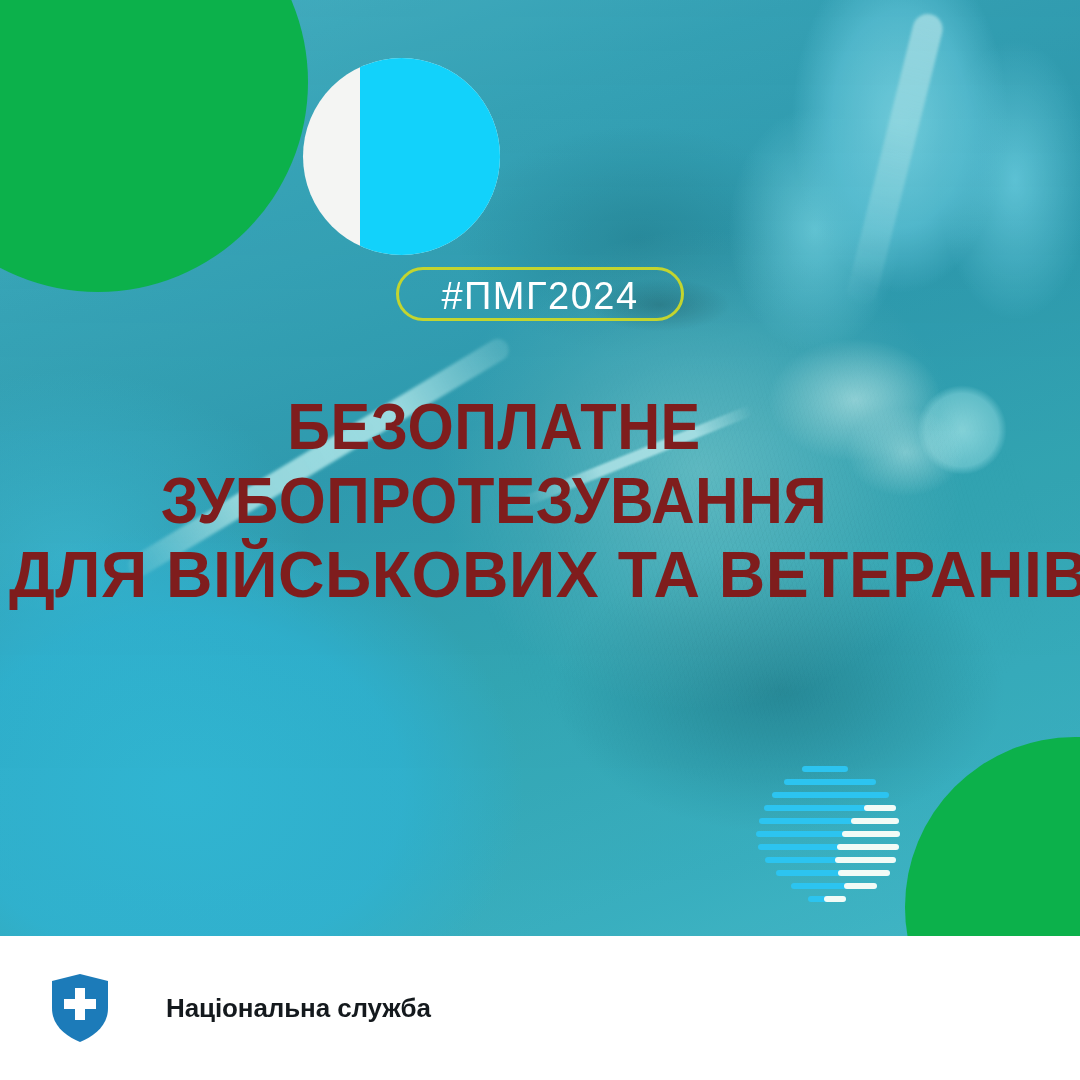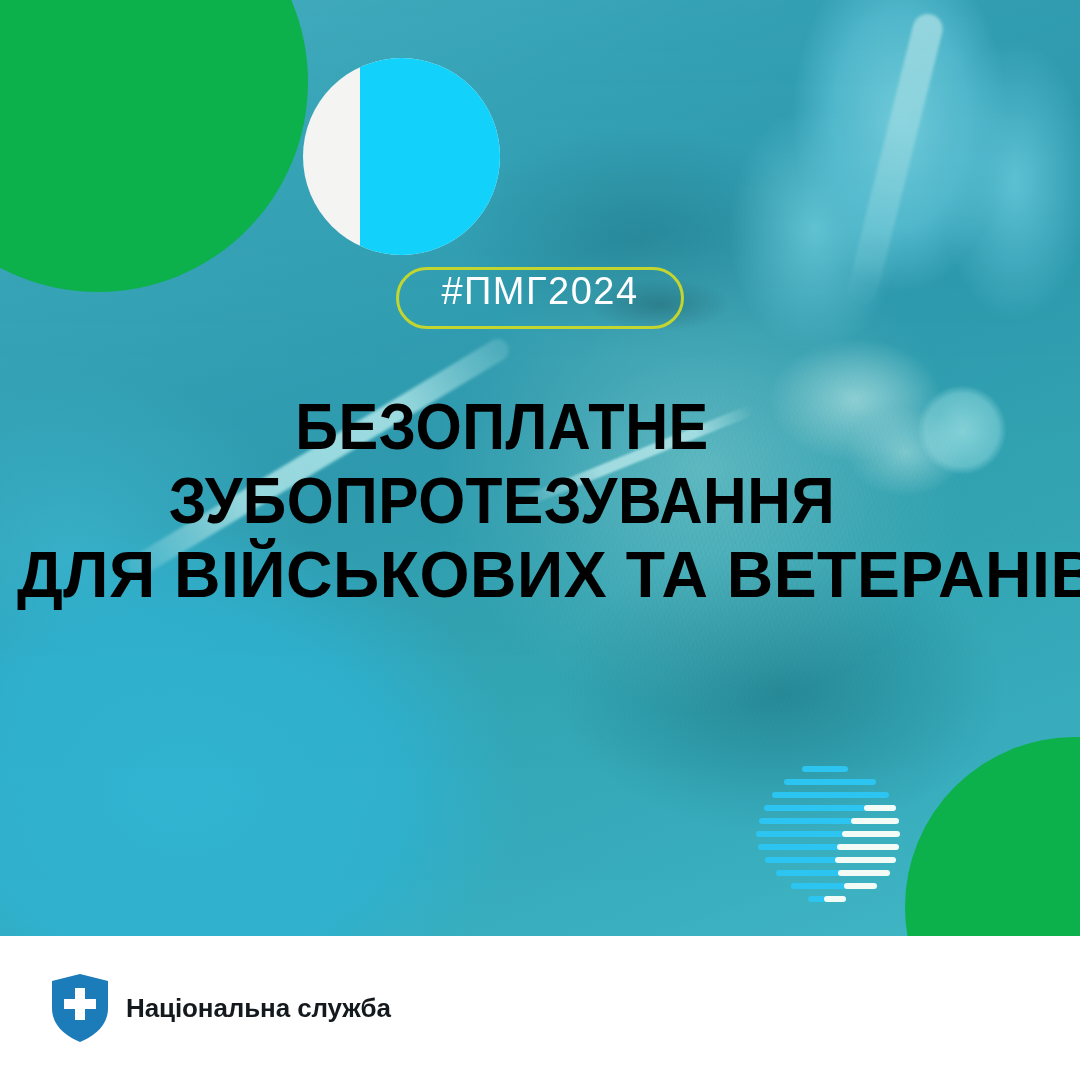--- a/index.html
+++ b/index.html
@@ -180,45 +180,45 @@
     border-radius: 3px;
     background: #f2fbf6;
   }
 
   
   .badge {
     position: absolute;
     left: 396px;
     top: 267px;
     width: 288px;
-    height: 62px;
+    height: 54px;
     border: 3px solid #c3d52f;
     border-radius: 31px;
     display: flex;
-    align-items: flex-start;
+    align-items: flex-end;
     justify-content: center;
     box-sizing: border-box;
   }
   .badge-text {
     color: #ffffff;
     font-size: 38px;
     font-weight: 400;
     letter-spacing: 1.5px;
     font-family: "Liberation Sans", sans-serif;
     white-space: nowrap;
   }
 
   
   .headline {
     position: absolute;
-    left: 12px;
+    left: 4px;
     top: 390px;
     width: 980px;
     text-align: center;
-    color: #000000;
+    color: #7f1d1d;
   }
   .headline-line {
     display: block;
     font-weight: 700;
     font-size: 66px;
     line-height: 74px;
     letter-spacing: 0.5px;
     white-space: nowrap;
     transform: scaleX(0.93);
   }
@@ -248,20 +248,21 @@
     height: 68px;
     flex: 0 0 auto;
   }
   .logo-text {
     font-size: 26px;
     font-weight: 700;
     line-height: 32px;
     color: #14191d;
     letter-spacing: -0.1px;
     white-space: pre-line;
+    margin-left: 40px;
   }
 </style>
 </head>
 <body>
 
 <div class="poster">
 
   <div class="hero">
 
     <div class="photo"></div>

